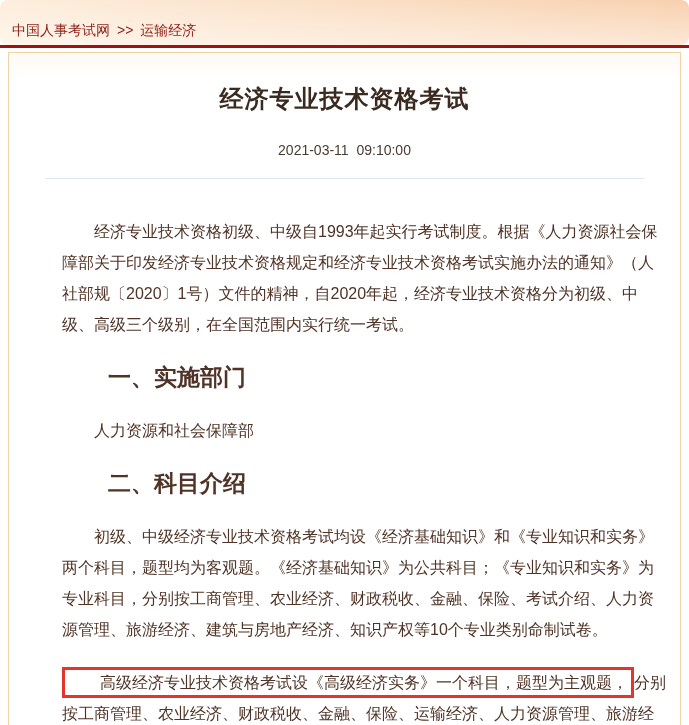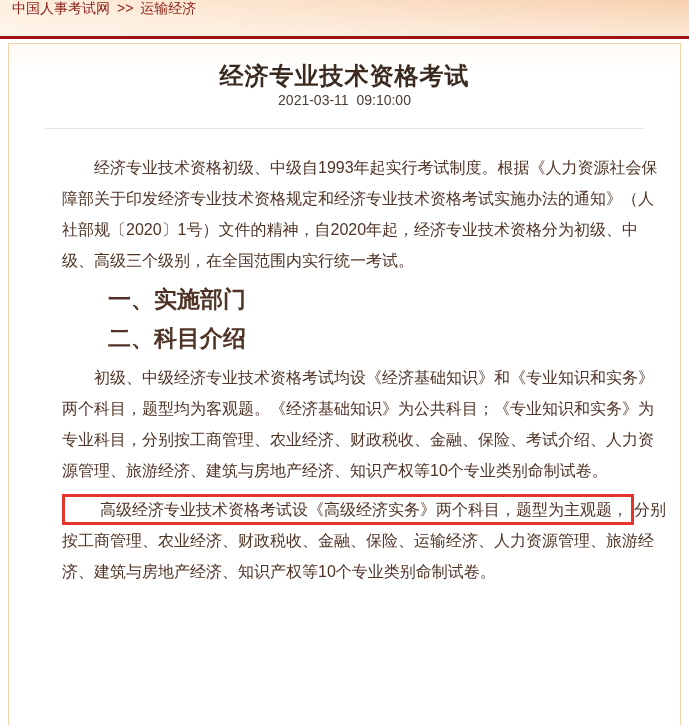--- a/index.html
+++ b/index.html
@@ -13,71 +13,72 @@
     --header-gradient-end:#f8d0ae;
     --divider-blue:#dde8f2;
   }
   *{margin:0;padding:0;box-sizing:border-box;}
   html,body{background:#ffffff;}
   body{font-family:"Liberation Sans","DejaVu Sans",sans-serif;}
   .page{
     width:689px;height:725px;overflow:hidden;background:#ffffff;position:relative;
   }
   .header-band{
-    height:36px;
+    height:45px;
     background:
       linear-gradient(180deg, rgba(255,255,255,0) 0%, rgba(255,252,248,0.55) 100%),
       linear-gradient(100deg, var(--header-gradient-start) 0%, var(--header-gradient-end) 100%);
-    display:flex;
+    display:flex;align-items:flex-end;border-radius:8px;
   }
   .breadcrumb{
     padding:0 0 5px 12px;
     font-size:14px;color:var(--breadcrumb-red);
     display:flex;gap:7px;align-items:baseline;
   }
   .breadcrumb a{color:var(--breadcrumb-red);text-decoration:none;cursor:pointer;}
   .red-rule{height:3px;background:var(--accent-dark-red);width:100%;}
   .panel{
     margin:4px 8px 0 8px;
     width:673px;
     height:718px;
     background:#ffffff;
     border-left:1px solid var(--panel-border-tan);
     border-right:1px solid var(--panel-border-tan);
     border-top:1px solid var(--panel-border-tan);
     background-image:linear-gradient(180deg,#fffaf4 0%,#ffffff 26px);
   }
   .title{
-    margin-top:16px;
+    margin-top:30px;
     text-align:center;
     font-size:24px;
     font-weight:bold;
     color:var(--title-text);
     letter-spacing:1px;
   }
   .date{
+    margin-top:27px;
     text-align:center;
     font-size:14px;
     color:#4a3b31;
     white-space:pre;
   }
   .title-divider{
     margin:20px 36px 0 36px;
     height:1px;
     background:var(--divider-blue);
   }
   .article{
     padding:15px 14px 0 53px;
     color:var(--body-text);
     font-size:16px;
     line-height:31px;
   }
   .article p{
     text-indent:2em;
-    margin:8px 0;
+    margin:22px 0;
   }
   .article p.h{
     font-weight:bold;
     font-size:23px;
   }
   .article p.senior{text-indent:0;}
   .indent-spacer{display:inline-block;width:2em;}
   .highlight-box{
     border:3px solid var(--highlight-box-red);
     padding:4px 3px;
@@ -105,22 +106,23 @@
     <div class="date">2021-03-11  09:10:00</div>
 
     <div class="title-divider"></div>
 
     <div class="article">
 
       <p>经济专业技术资格初级、中级自1993年起实行考试制度。根据《人力资源社会保障部关于印发经济专业技术资格规定和经济专业技术资格考试实施办法的通知》（人社部规〔2020〕1号）文件的精神，自2020年起，经济专业技术资格分为初级、中级、高级三个级别，在全国范围内实行统一考试。</p>
 
       <p class="h">一、实施部门</p>
 
+      <p>人力资源和社会保障部</p>
 
       <p class="h">二、科目介绍</p>
 
       <p>初级、中级经济专业技术资格考试均设《经济基础知识》和《专业知识和实务》两个科目，题型均为客观题。《经济基础知识》为公共科目；《专业知识和实务》为专业科目，分别按工商管理、农业经济、财政税收、金融、保险、考试介绍、人力资源管理、旅游经济、建筑与房地产经济、知识产权等10个专业类别命制试卷。</p>
 
-      <p class="senior"><span class="highlight-box"><span class="indent-spacer"></span><span>高级经济专业技术资格考试设《高级经济实务》两个科目，题型为主观题，</span></span><span>分别按工商管理、农业经济、财政税收、金融、保险、运输经济、人力资源管理、旅游经济、建筑与房地产经济、知识产权等10个专业类别命制试卷。</span></p>
+      <p class="senior"><span class="highlight-box"><span class="indent-spacer"></span><span>高级经济专业技术资格考试设《高级经济实务》一个科目，题型为主观题，</span></span><span>分别按工商管理、农业经济、财政税收、金融、保险、运输经济、人力资源管理、旅游经济、建筑与房地产经济、知识产权等10个专业类别命制试卷。</span></p>
 
     </div>
   </div>
 </div>
 
 </body></html>

